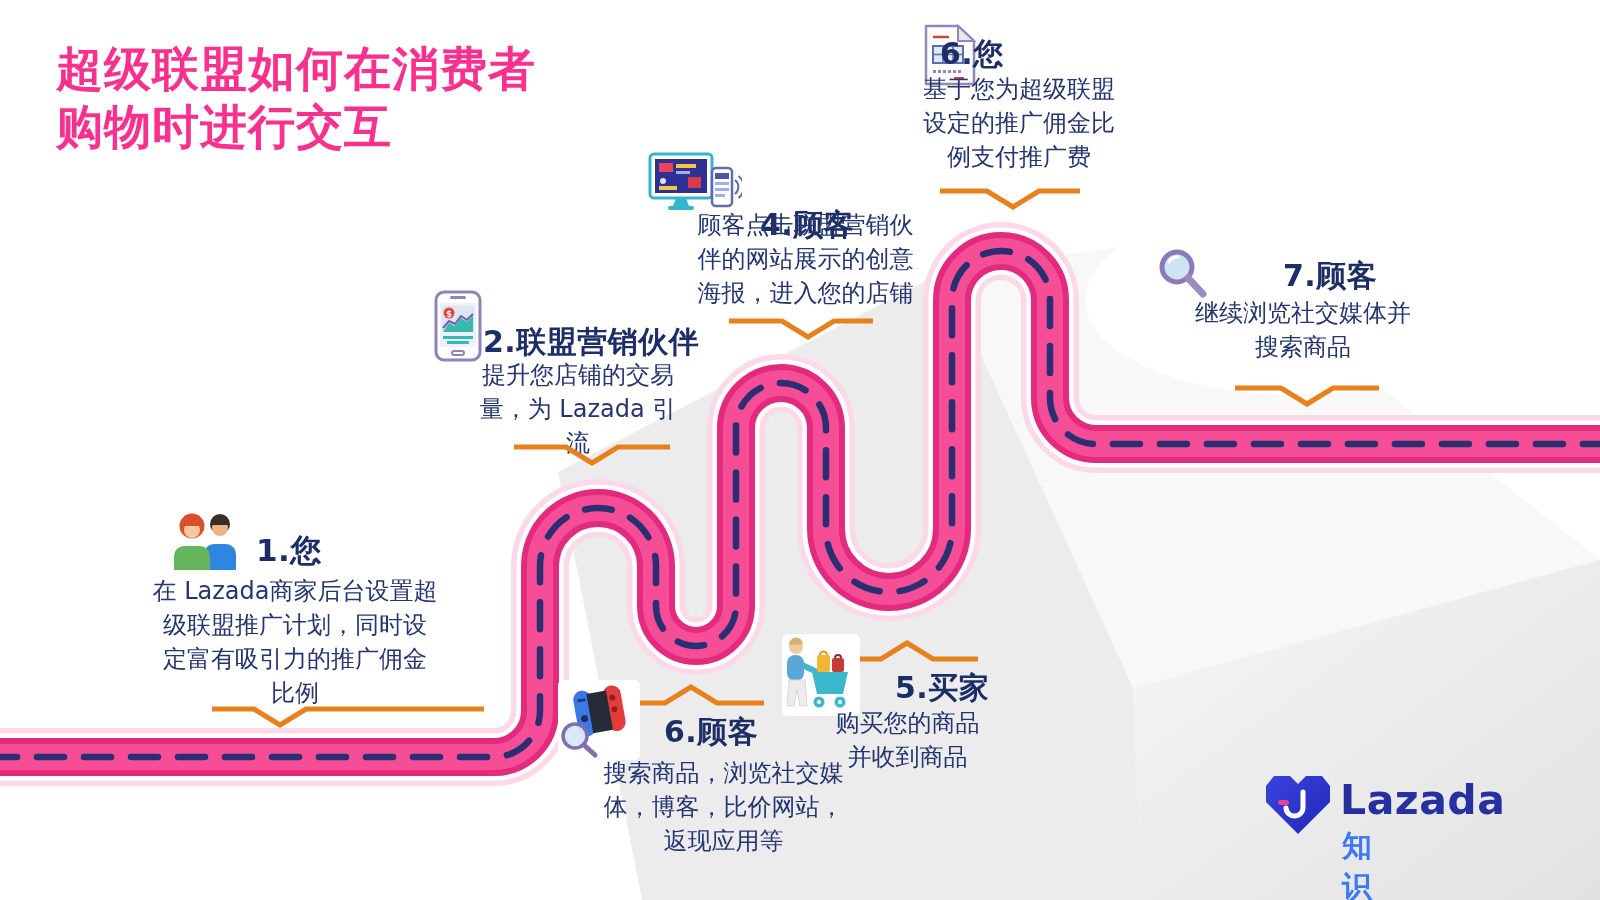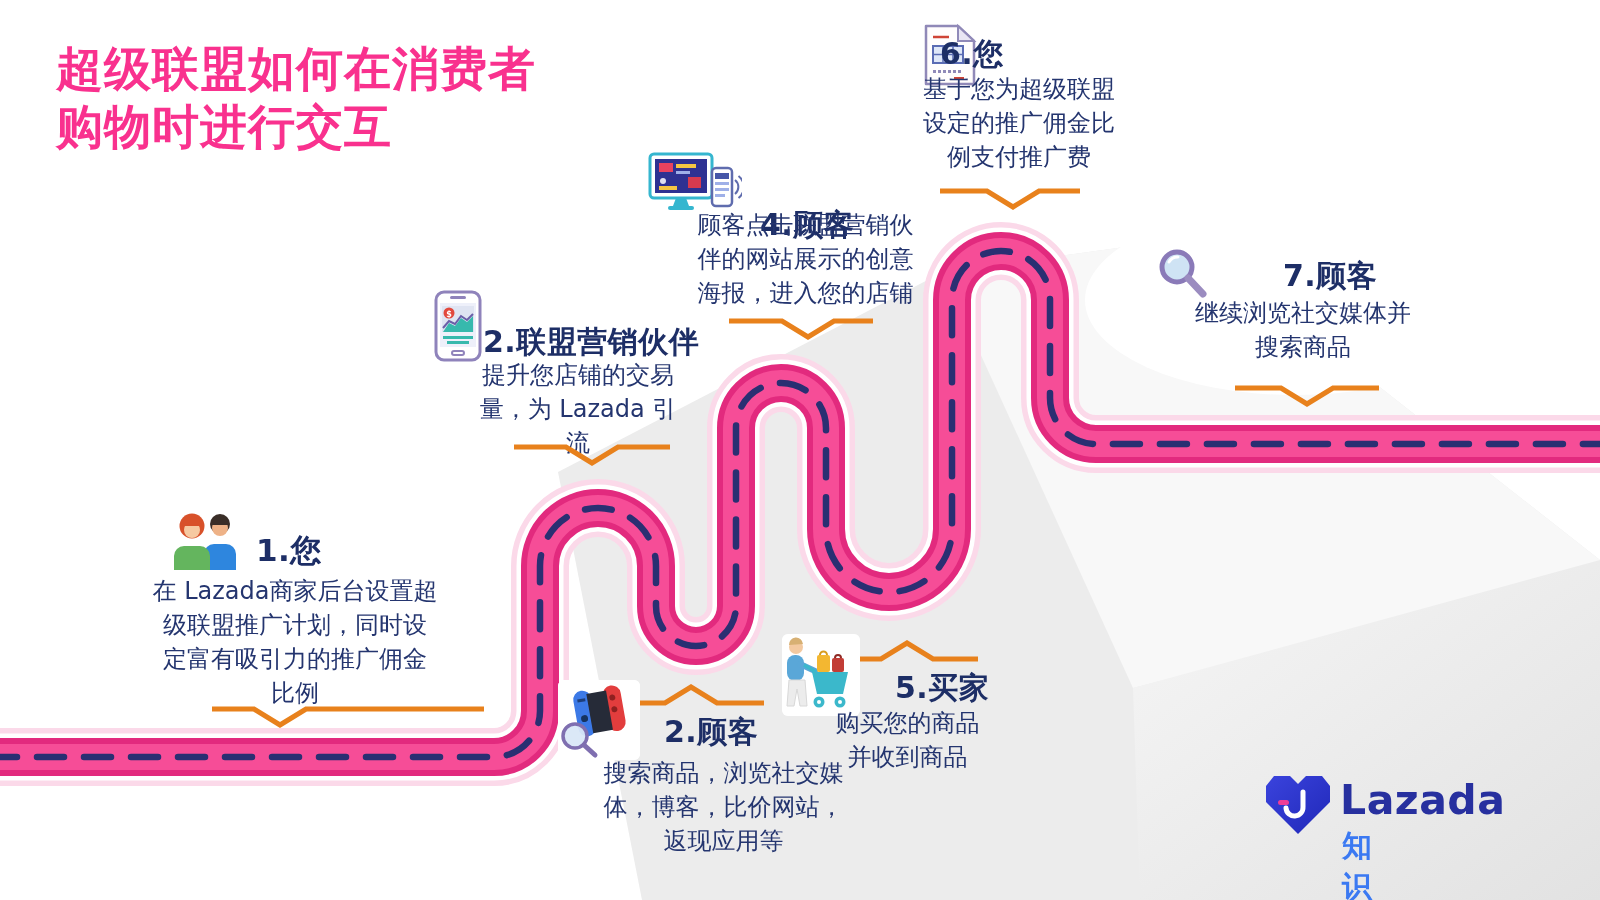--- a/index.html
+++ b/index.html
@@ -114,21 +114,21 @@
       <rect x="48" y="8" width="18" height="46" rx="9" fill="#e23d3d"></rect>
       <rect x="32" y="12" width="20" height="40" fill="#262b38"></rect>
       <rect x="22" y="16" width="8" height="3" fill="#1d3e7a"></rect>
       <circle cx="57" cy="20" r="3" fill="#8f2020"></circle>
       <circle cx="57" cy="32" r="3" fill="#8f2020"></circle>
       <circle cx="26" cy="36" r="3.5" fill="#16335f"></circle>
     </g>
     <circle cx="17" cy="56" r="12" fill="#d9e7f7" fill-opacity="0.95" stroke="#7f6fb0" stroke-width="3.5"></circle>
     <line x1="26" y1="65" x2="37" y2="75" stroke="#7f6fb0" stroke-width="5" stroke-linecap="round"></line>
   </svg>
-  <div class="abs step-heading" style="left:664px;top:712px;">2.顾客</div>
+  <div class="abs step-heading" style="left:664px;top:712px;">6.顾客</div>
   <div class="abs step-body" style="left:576px;top:756px;width:295px;">搜索商品，浏览社交媒
 体，博客，比价网站，
 返现应用等</div>
 </div>
 
 <div class="abs" style="left:0;top:0;">
   <svg class="abs" style="left:648px;top:152px;" width="94" height="62" viewBox="0 0 94 62">
     <rect x="2" y="2" width="62" height="44" rx="4" fill="#ffffff" stroke="#35b6cf" stroke-width="3"></rect>
     <rect x="7" y="7" width="52" height="34" fill="#2e3192"></rect>
     <rect x="11" y="11" width="14" height="9" fill="#e8425f"></rect>

